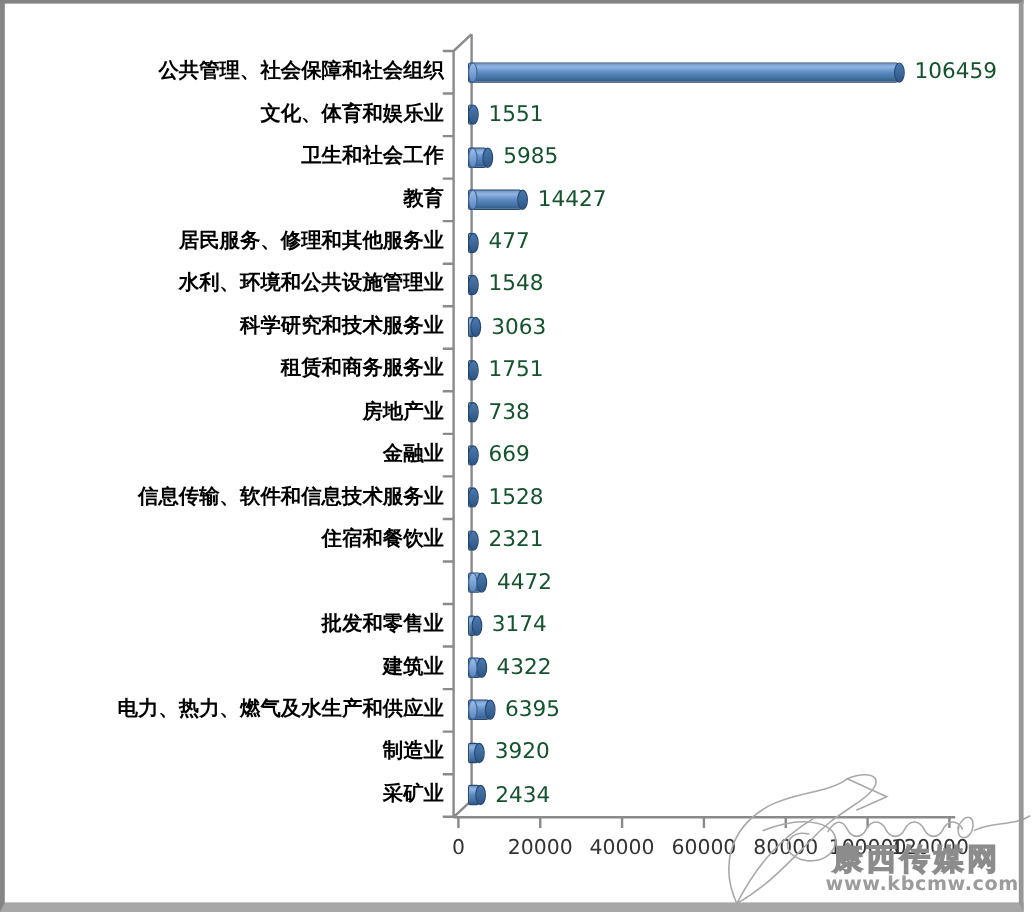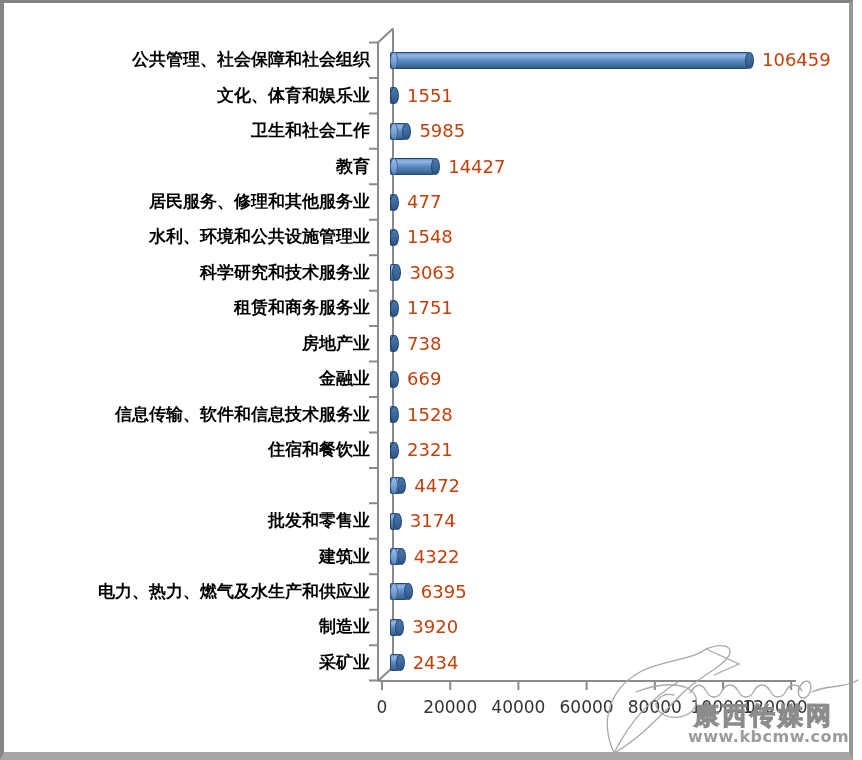--- a/index.html
+++ b/index.html
@@ -24,21 +24,21 @@
   .chart { position:absolute; inset:0; }
 
   .axis-svg { position:absolute; left:0; top:0; z-index:1; }
 
   .cat-label {
     position:absolute; left:6px; width:364px; text-align:right;
     font-size:17px; font-weight:bold; color:#000000;
     line-height:23px; white-space:nowrap; z-index:2;
   }
   .val-label {
-    position:absolute; font-size:18px; color:#c2410c;
+    position:absolute; font-size:18px; color:#14532d;
     line-height:23px; white-space:nowrap; z-index:2;
   }
   .x-tick-label {
     position:absolute; width:84px; text-align:center;
     font-size:17px; color:#333333; top:697px; z-index:2;
   }
 
   .bar {
     position:absolute; height:17px; z-index:3;
     background:linear-gradient(180deg,#6d97cd 0%,#93b7e3 18%,#5b89c2 50%,#41719f 82%,#34598a 100%);

